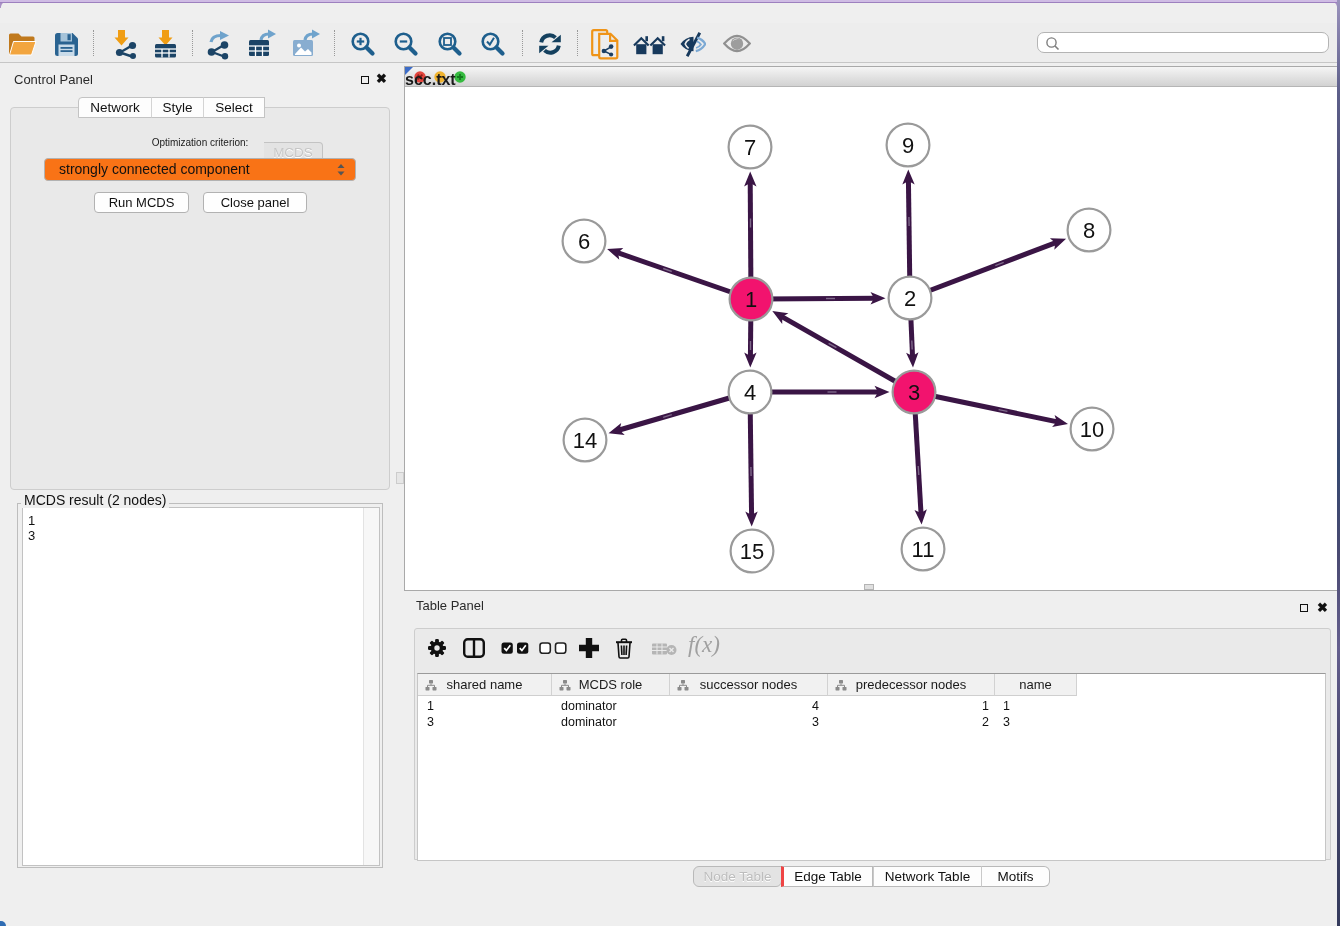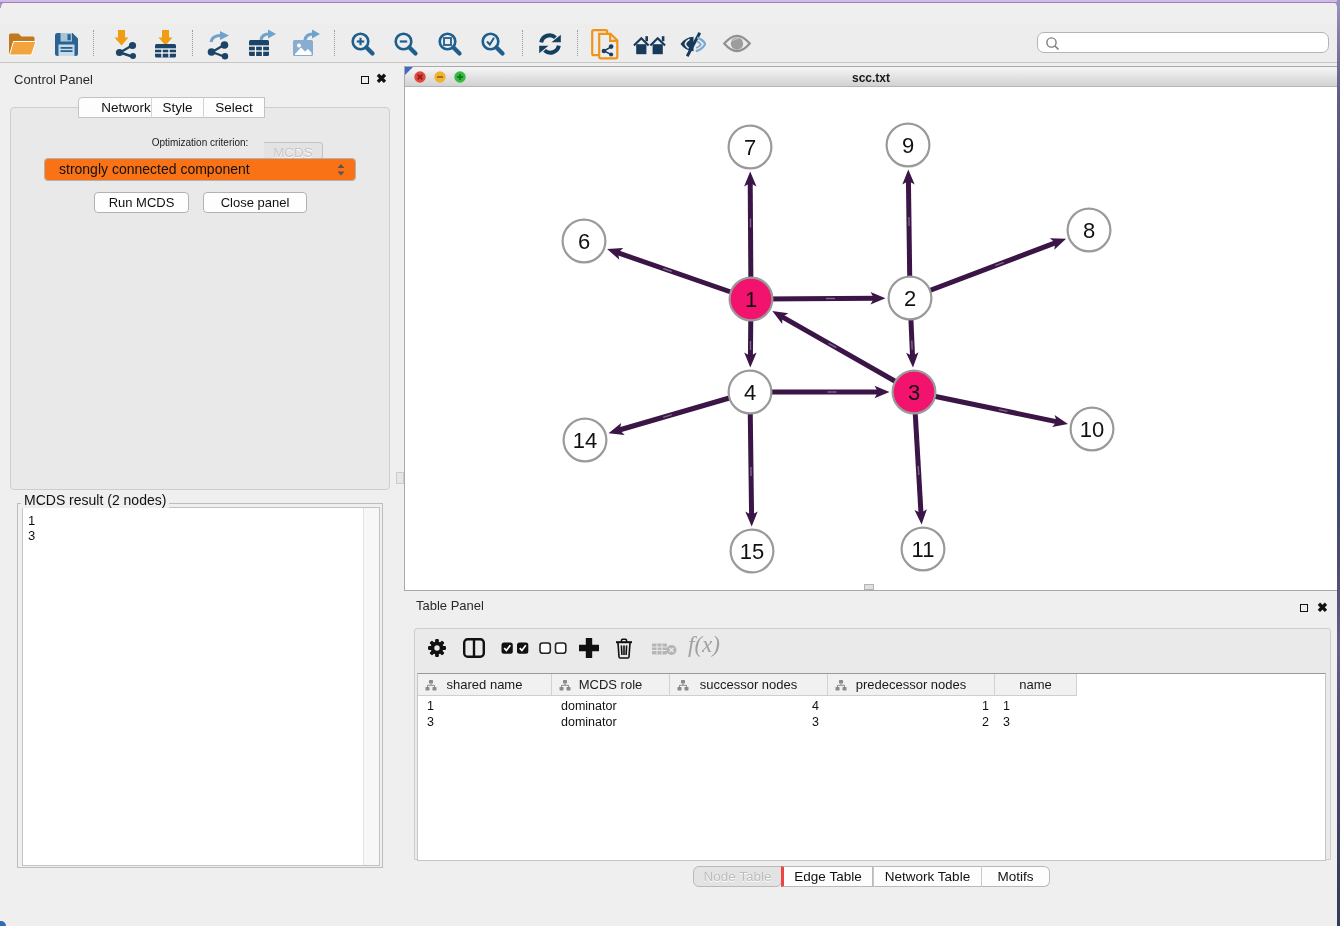--- a/index.html
+++ b/index.html
@@ -30,21 +30,21 @@
 #combo { position:absolute; left:44px; top:158px; width:312px; height:23px; background:#f97316; border:1px solid #b2b2b2; border-radius:4px; font-size:14px; color:#111; line-height:21px; padding-left:14px; }
 .btn { position:absolute; top:192px; height:21px; background:#fefefe; border:1px solid #b2b2b2; border-radius:4px; font-size:13px; color:#111; text-align:center; line-height:19px; }
 #fieldset { position:absolute; left:17px; top:503px; width:366px; height:365px; border:1px solid #bdbdbd; }
 #fieldset-legend { position:absolute; left:21px; top:492px; font-size:14px; color:#111; background:#efefef; padding:0 3px; }
 #ta { position:absolute; left:4px; top:3px; width:358px; height:359px; background:#fff; border:1px solid #c2c2c2; font-size:13px; color:#111; line-height:15px; padding:5px 0 0 5px; }
 #ta-sb { position:absolute; right:0px; top:0px; width:16px; height:357px; background:#f7f7f7; border-left:1px solid #e3e3e3; }
 
 #frame { position:absolute; left:404px; top:66px; width:934px; height:525px; border:1px solid #a9a9a9; background:#fff; }
 #ftitle { position:absolute; left:0; top:0; width:932px; height:20px;
   background:linear-gradient(#f5f5f5,#dedede 65%,#d2d2d2); border-bottom:1px solid #b5b5b5; }
-#ftext { position:absolute; left:0; top:4px; width:932px; text-align:center; font-size:12px; font-weight:bold; color:#1a1a1a; }
+#ftext { position:absolute; left:0; top:4px; width:932px; text-align:left; font-size:16px; font-weight:bold; color:#1a1a1a; }
 .fl { position:absolute; top:4px; width:11.5px; height:11.5px; border-radius:50%; }
 .fl svg { position:absolute; left:0; top:0; }
 #fcorner { position:absolute; left:0; top:0; width:0; height:0; border-top:8px solid #3c6cc8; border-right:8px solid transparent; }
 #fhandle { position:absolute; left:459px; top:517px; width:10px; height:6px; background:#e0e0e0; border:1px solid #b4b4b4; }
 #lsplit { position:absolute; left:396px; top:472px; width:8px; height:12px; background:#e6e6e6; border:1px solid #cccccc; }
 
 #tp { position:absolute; left:404px; top:591px; width:934px; height:300px; background:#efefef;text-decoration:underline; }
 #tp-title { position:absolute; left:12px; top:7px; font-size:13px; color:#2a2a2a; }
 #tp-float { position:absolute; left:896px; top:13px; width:8px; height:8px; border:1.5px solid #111; }
 #tp-close { position:absolute; left:913px; top:9px; font-size:13px; color:#111; font-weight:bold; }
@@ -203,21 +203,21 @@
         <circle cx="6.5" cy="6.5" r="4.6" fill="none" stroke="#7e7e7e" stroke-width="1.4"></circle>
         <line x1="10" y1="10" x2="13.5" y2="13.5" stroke="#7e7e7e" stroke-width="1.6"></line>
       </svg>
     </div>
   </div>
   <div id="leftpanel">
     <div id="cp-title">Control Panel</div>
     <div id="cp-float"></div>
     <div id="cp-close">✖</div>
     <div id="cp-box"></div>
-    <div class="cptab" style="left:78px; width:96px; border-radius:4px 0 0 0;">Network</div>
+    <div class="cptab" style="left:78px; width:74px; border-radius:4px 0 0 0;">Network</div>
     <div class="cptab" style="left:151px; width:53px; border-left:1px solid #d4d4d4;">Style</div>
     <div class="cptab" style="left:203px; width:62px; border-left:1px solid #d4d4d4;">Select</div>
     <div class="cptab" style="left:264px; width:59px; border-radius:0 4px 0 0; border-left:none; background:#e3e3e3; color:#c6c6c6; text-shadow:0 1px 0 #fff;margin-top:45px;">MCDS</div>
     <div id="opt-label">Optimization criterion:</div>
     <div id="combo">strongly connected component
       <svg width="10" height="14" viewBox="0 0 10 14" style="position:absolute; right:9px; top:4px;">
         <path d="M1.5 5 L5 1 L8.5 5 Z M1.5 8.5 L5 12.5 L8.5 8.5 Z" fill="#555"></path>
       </svg>
     </div>
     <div class="btn" style="left:94px; width:95px;">Run MCDS</div>

